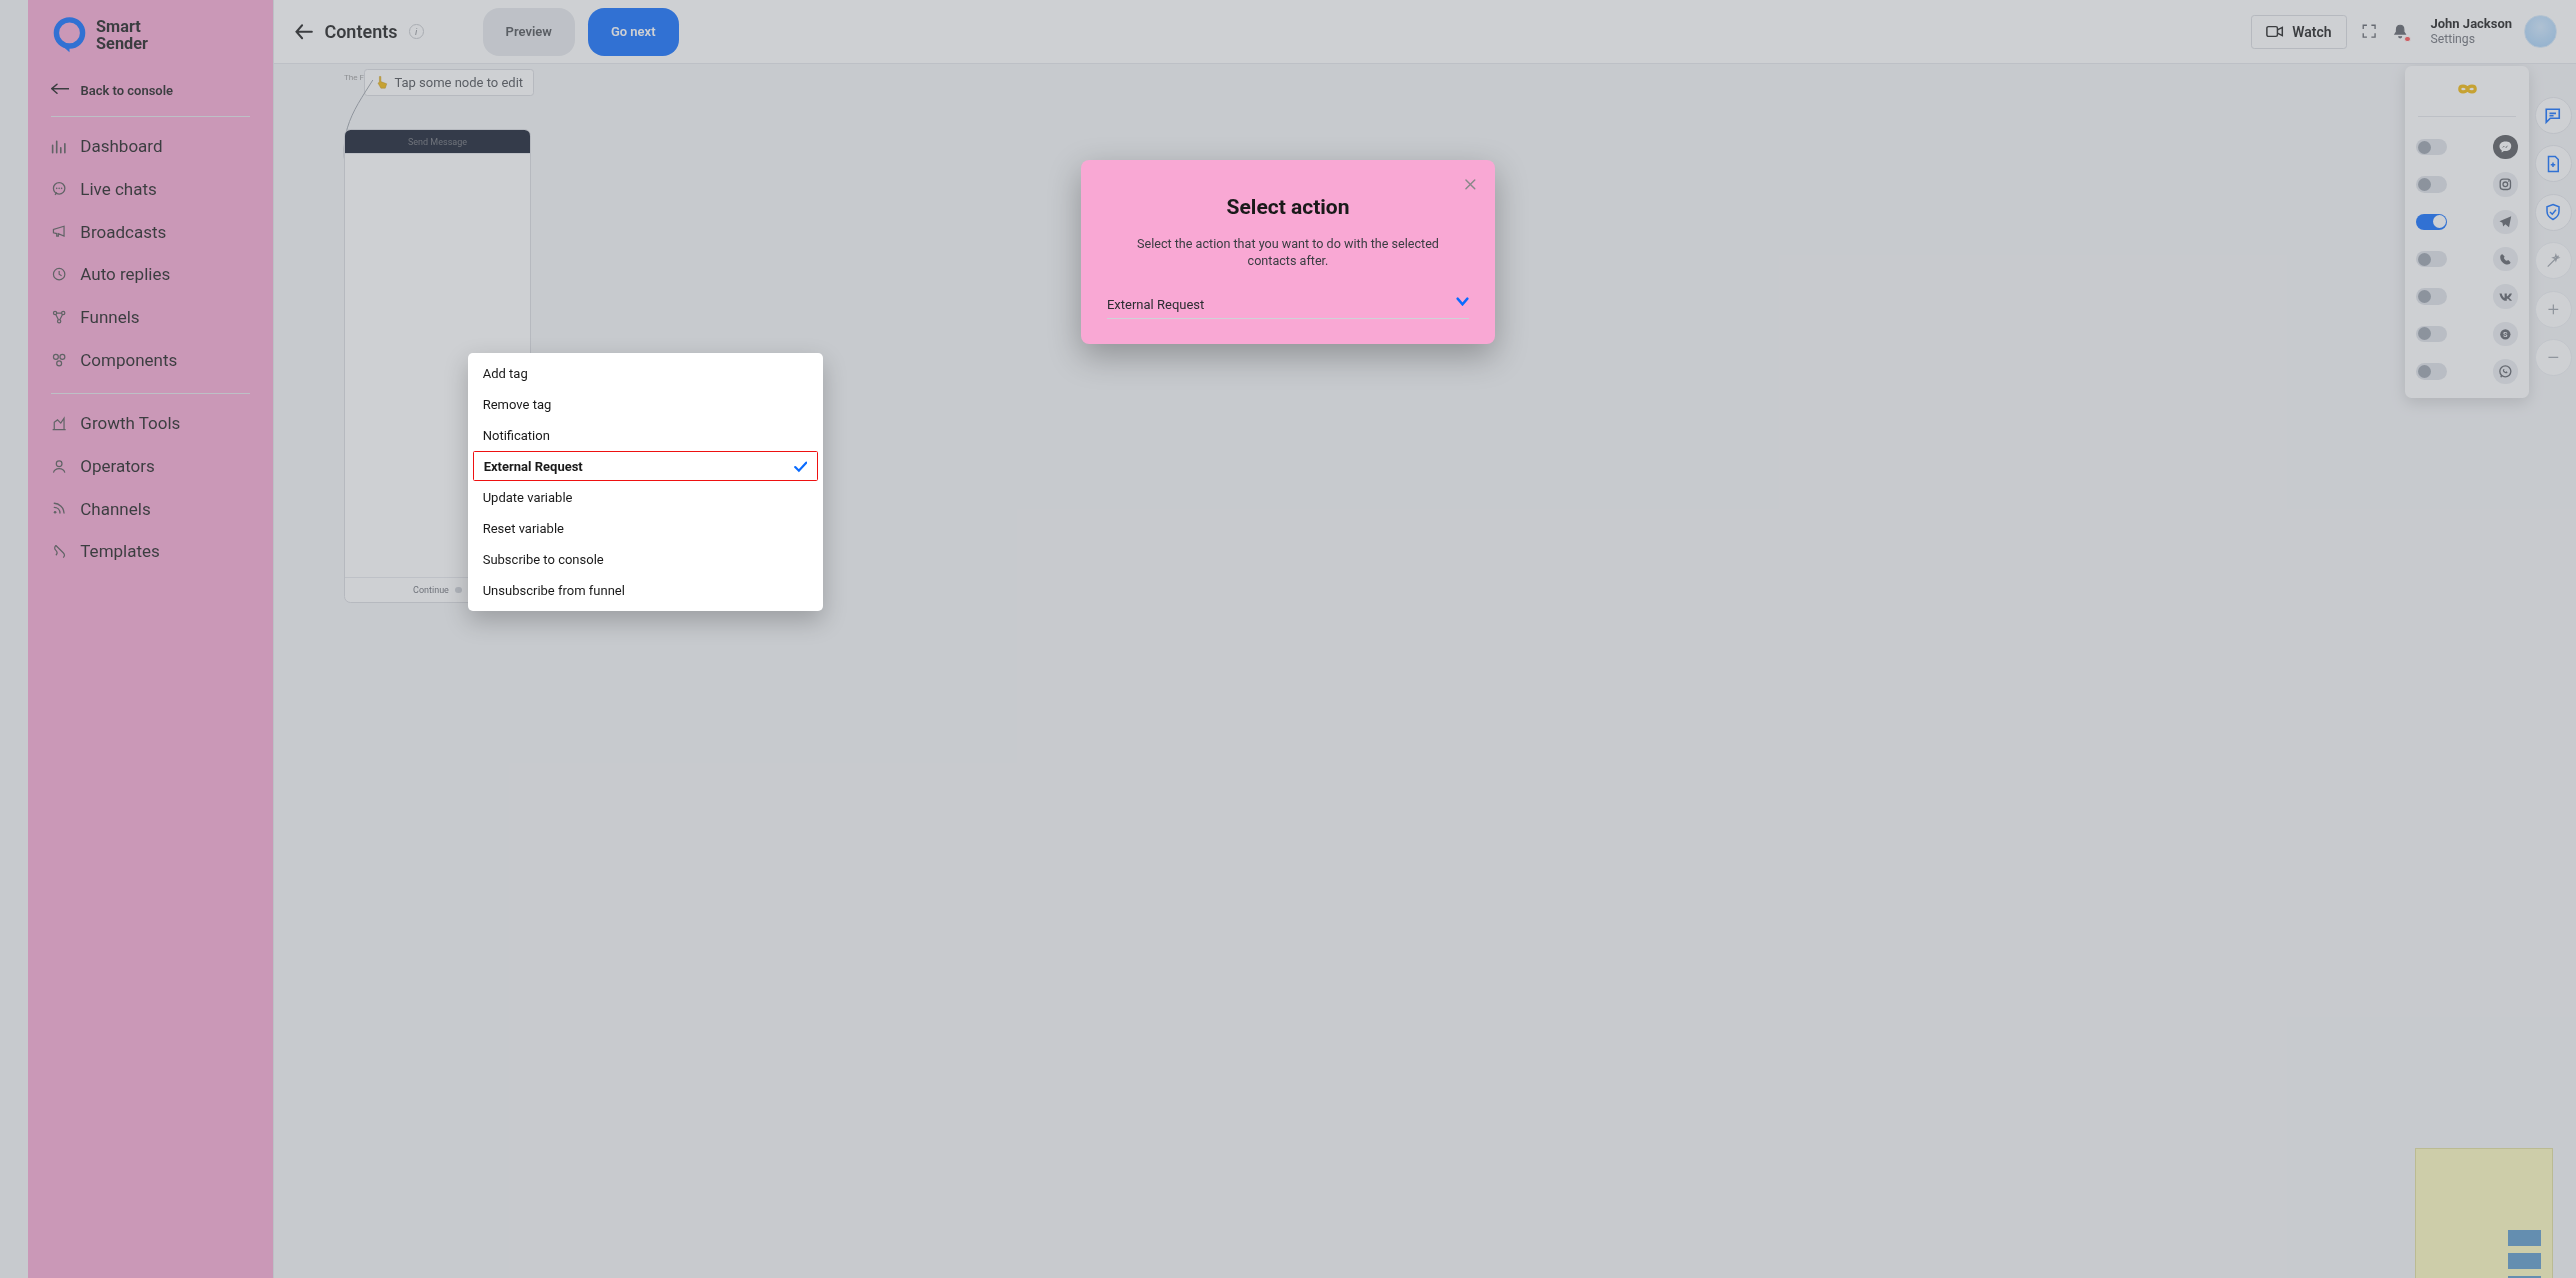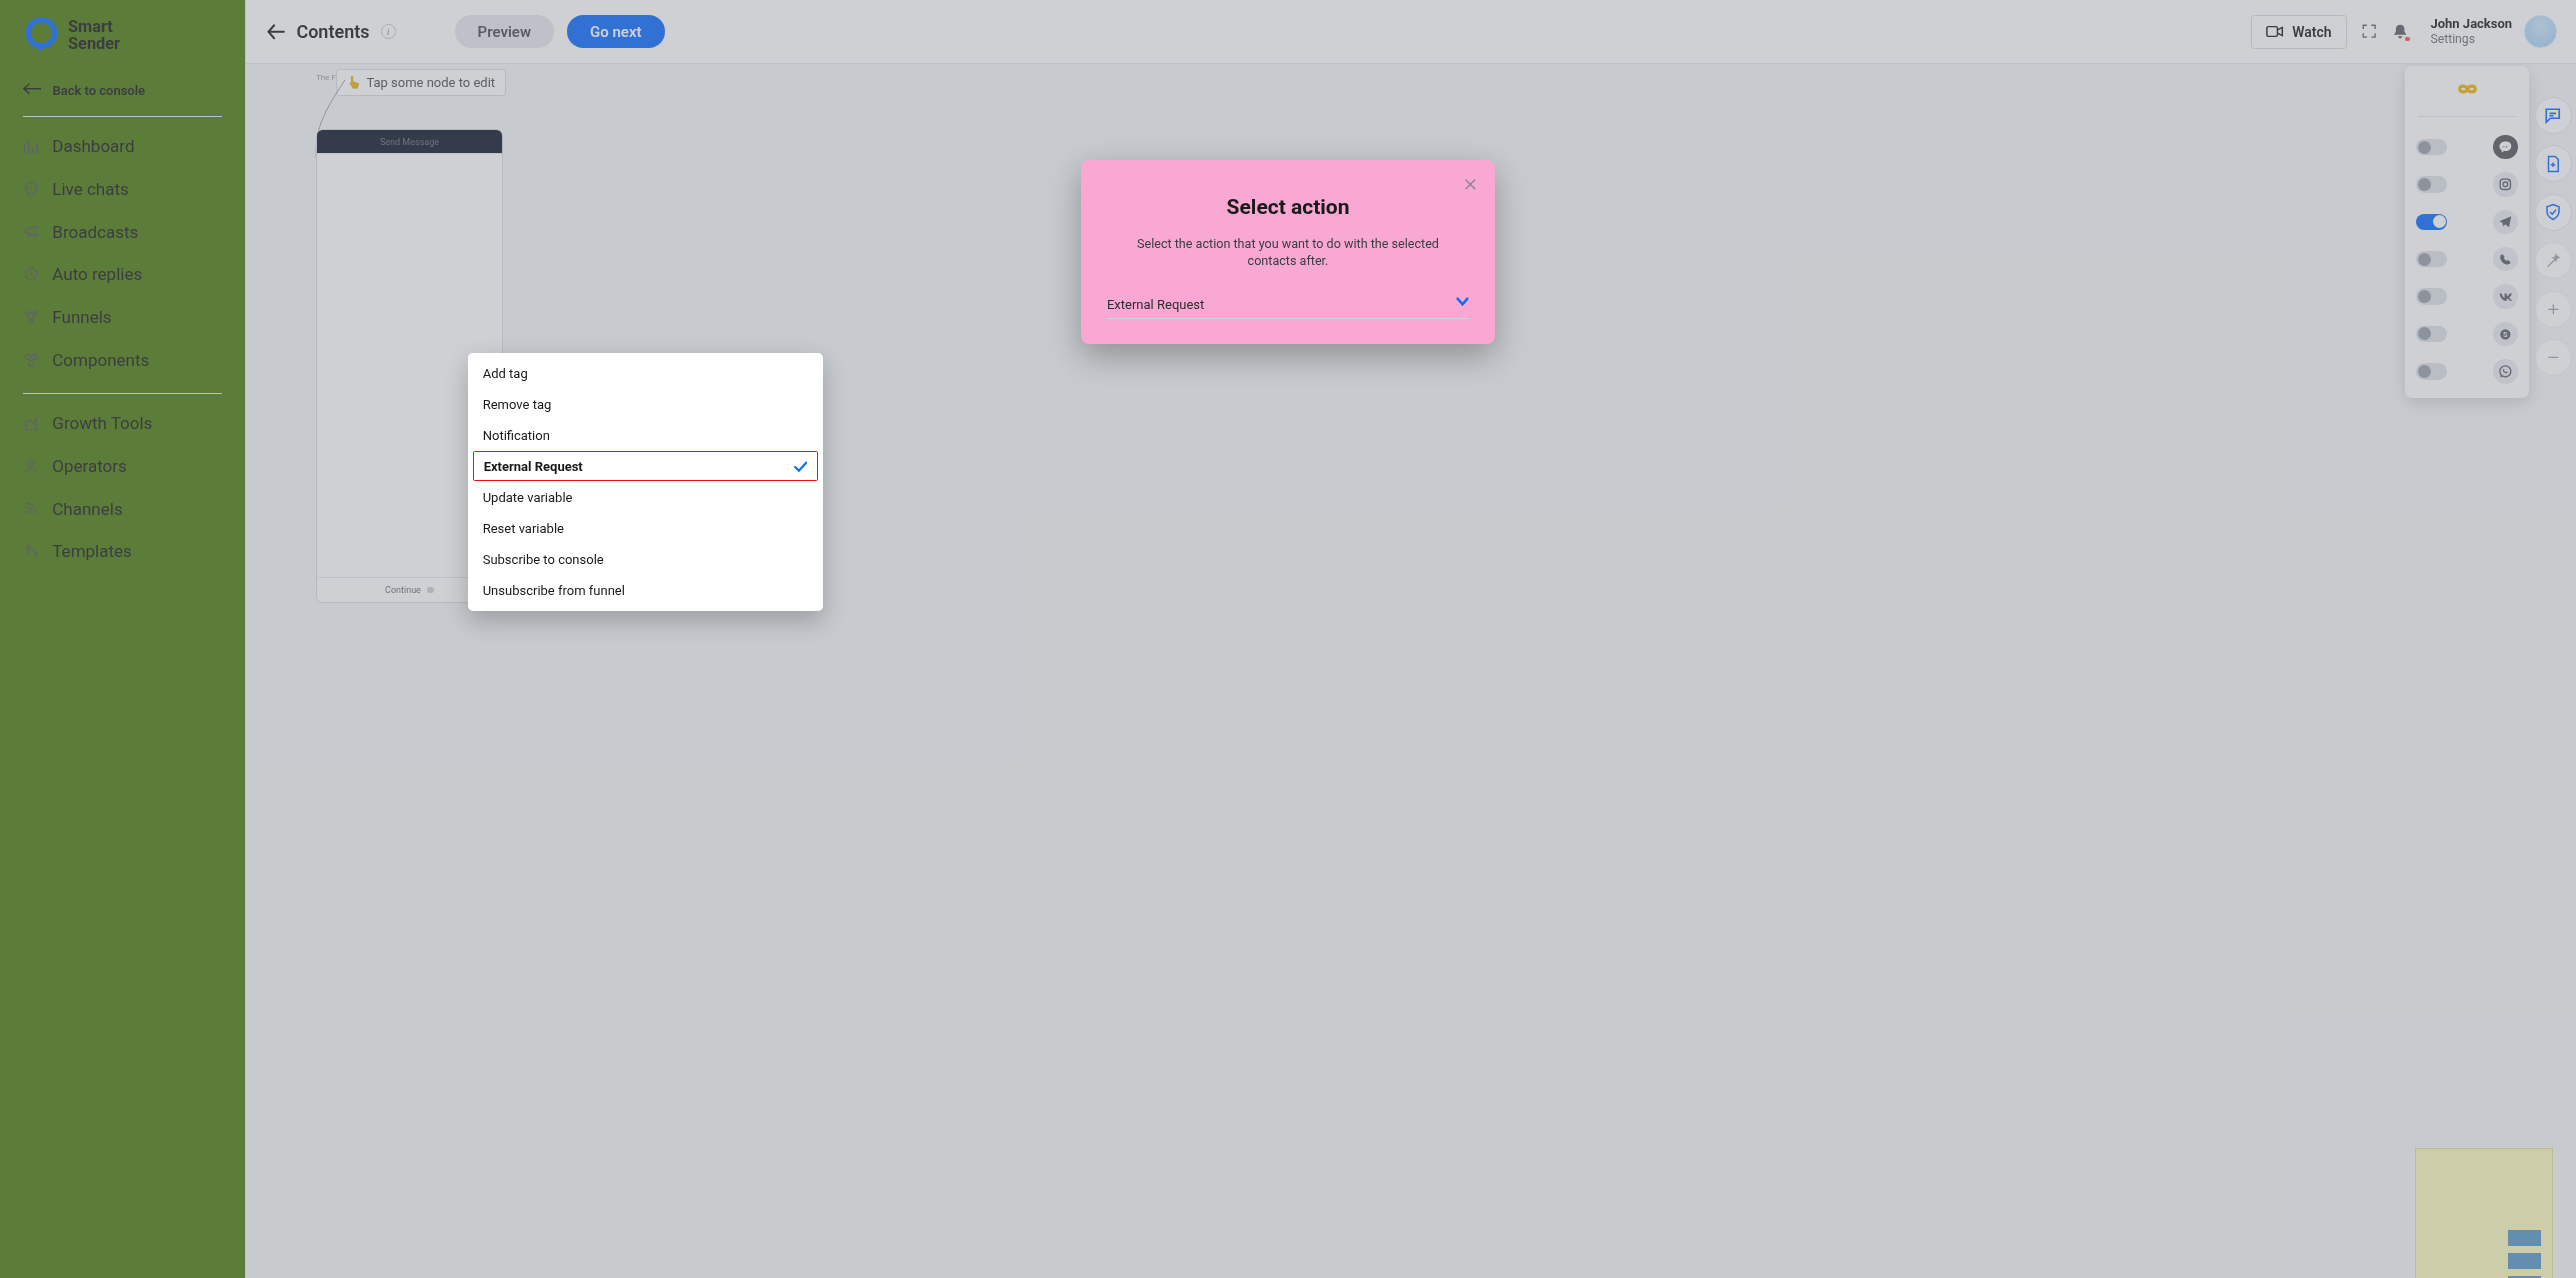--- a/index.html
+++ b/index.html
@@ -4,25 +4,26 @@
 <style>
 * { margin: 0; padding: 0; box-sizing: border-box; font-family: -apple-system, BlinkMacSystemFont, "Segoe UI", Roboto, Helvetica, Arial, sans-serif; }
 html, body { width: 100%; height: 100%; overflow: hidden; background: #f5f6f8; }
 
 
 .app { display: flex; width: 100%; height: 100%; position: relative; }
 
 
 .sidebar {
   width: 246px;
-  background: #4d7c0f;
+  background: #f9a8d4;
   border-right: 0.8px solid #e5e7eb;
   display: flex;
   flex-direction: column;
   padding: 16.3px 0 0 0;
+  margin-left: 28px;
 }
 .logo-block { display: flex; align-items: center; gap: 8.1px; padding: 0 23px 11.4px 23px; }
 .logo-icon { width: 37px; height: 37px; }
 .logo-text { display: flex; flex-direction: column; font-weight: 700; font-size: 16.3px; color: #1a1a1a; line-height: 1.05; }
 .logo-text span:first-child { font-size: 16.3px; }
 .logo-text span:last-child { font-size: 16.3px; }
 
 .back-row { display: flex; align-items: flex-start; gap: 11.4px; padding: 18px 23px; font-weight: 600; font-size: 13px; color: #1a1a1a; cursor: pointer; }
 .back-row svg { width: 18px; height: 11.4px; }
 
@@ -43,21 +44,21 @@
   padding: 0 19.5px;
   gap: 13px;
   background: #fff;
   border-bottom: 0.8px solid #e5e7eb;
 }
 .tb-left { display:flex; align-items:center; gap:11.4px; }
 .tb-back { width:19.5px; height:19.5px; cursor:pointer; }
 .tb-title { font-size: 18px; font-weight: 600; color:#1a1a1a; }
 .tb-info { width:14.7px; height:14.7px; border:0.8px solid #c6c8cc; border-radius:50%; display:flex; align-items:center; justify-content:center; font-size:9.8px; font-style: italic; color:#8a8d92; cursor:pointer; }
 .tb-gap { width: 33px; }
-.btn { height: 33px; padding: 0 23px; border-radius: 16.3px; font-size: 15px; font-weight: 600; border:none; cursor:pointer; }
+.btn { height: 48px; padding: 0 23px; border-radius: 16.3px; font-size: 13px; font-weight: 600; border:none; cursor:pointer; }
 .btn-preview { background:#e6e8ec; color:#4a4d52; }
 .btn-next { background:#0a6bff; color:#fff; }
 .tb-spacer { flex:1; }
 .btn-watch { display:flex; align-items:center; gap:8.1px; border:0.8px solid #d9dbe0; background:#fff; border-radius:3.3px; padding:0 14.7px; height:34px; font-size:14px; font-weight:600; color:#1a1a1a; cursor:pointer; }
 .tb-fullscreen, .tb-bell { width:18px; height:18px; color:#5c5f66; cursor:pointer; display:flex; align-items:center; justify-content:center; position:relative; }
 .bell-dot { position:absolute; bottom:-1.6px; right:-1.6px; width:6.5px; height:6.5px; background:#ff4d4f; border-radius:50%; border:0.8px solid #fff; }
 .tb-user { display:flex; align-items:center; gap:11.4px; margin-left:8.1px; cursor:pointer; }
 .tb-user .u-text { display:flex; flex-direction:column; line-height:1.15; }
 .tb-user .u-name { font-size:13px; font-weight:700; color:#1a1a1a; }
 .tb-user .u-sub  { font-size:12.2px; color:#6b6e76; }

